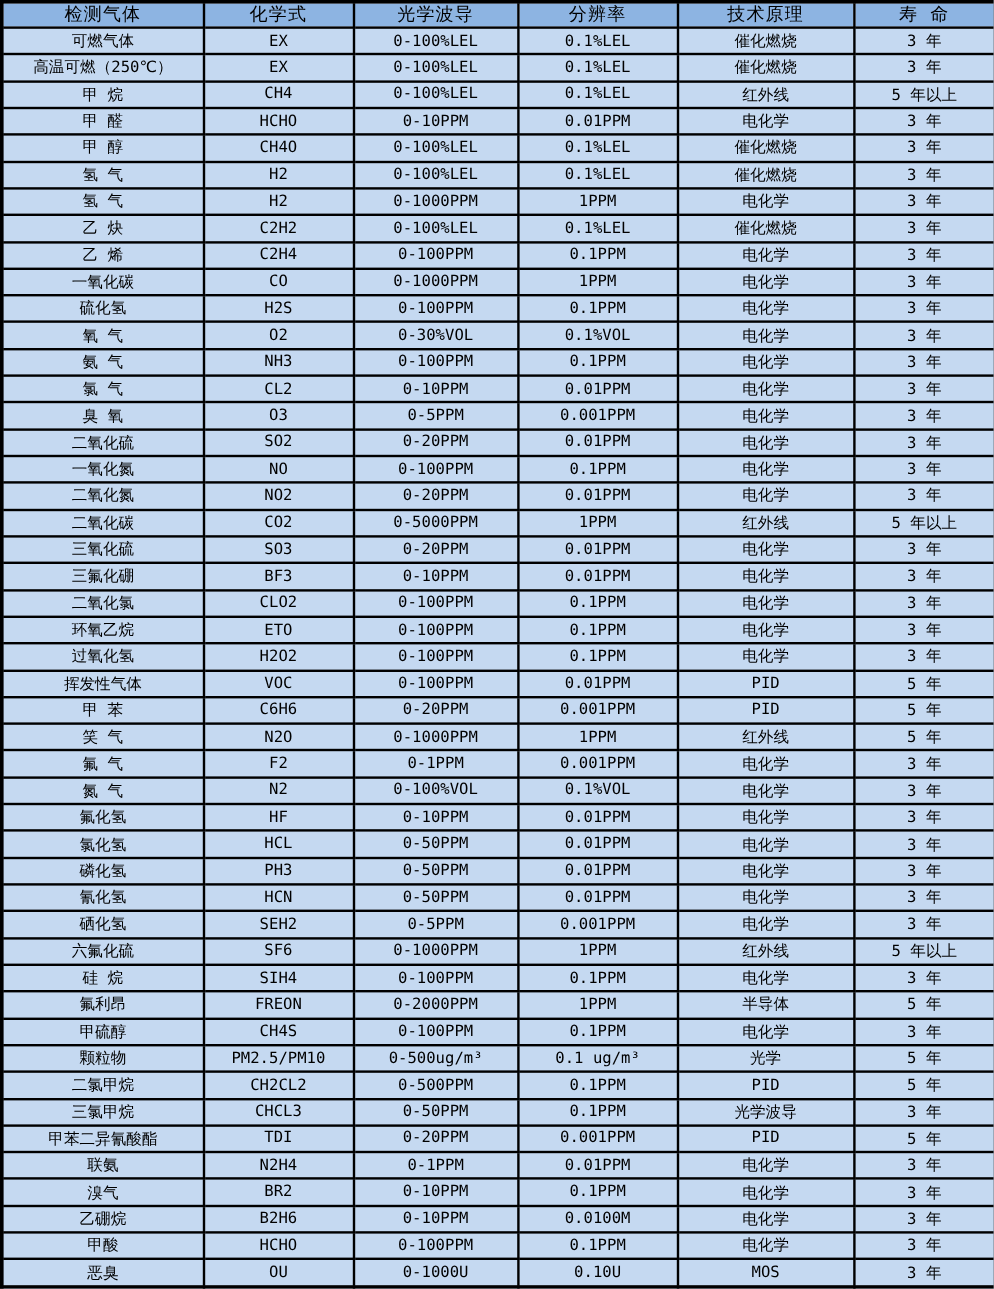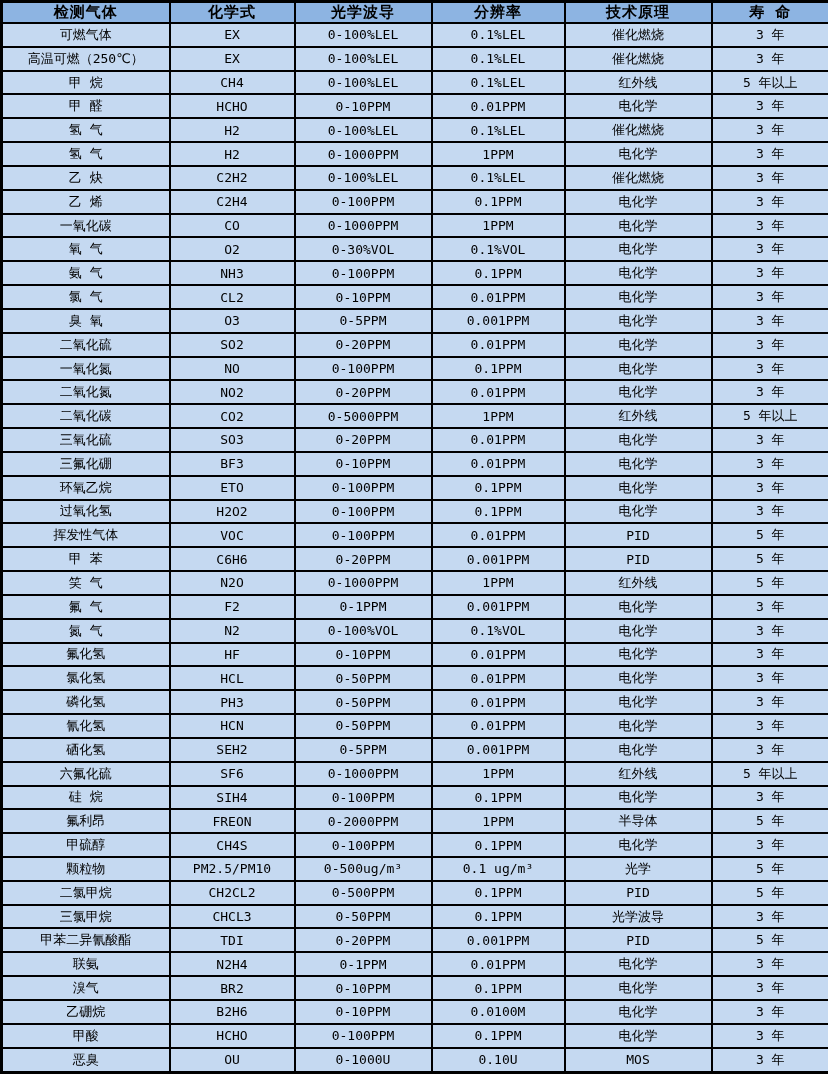--- a/index.html
+++ b/index.html
@@ -18,21 +18,21 @@
     border-collapse: collapse;
     table-layout: fixed;
     background: #c5d9f1;
     border: 3px solid #000000;
     font-family: "DejaVu Sans Mono", "DejaVu Sans", "Liberation Sans", monospace, sans-serif;
   }
   table.spec-table th {
     background: #8db4e2;
     color: #000000;
     font-size: 15px;
-    font-weight: bold;
+    font-weight: normal;
     letter-spacing: 1px;
     border: 2px solid #000000;
     text-align: center;
     vertical-align: middle;
     padding: 0;
     white-space: nowrap;
     overflow: hidden;
   }
   table.spec-table td {
     background: #c5d9f1;
@@ -96,20 +96,28 @@
         </tr>
         <tr>
           <td>甲 醛</td>
           <td>HCHO</td>
           <td>0-10PPM</td>
           <td>0.01PPM</td>
           <td>电化学</td>
           <td>3 年</td>
         </tr>
         <tr>
+          <td>甲 醇</td>
+          <td>CH4O</td>
+          <td>0-100%LEL</td>
+          <td>0.1%LEL</td>
+          <td>催化燃烧</td>
+          <td>3 年</td>
+        </tr>
+        <tr>
           <td>氢 气</td>
           <td>H2</td>
           <td>0-100%LEL</td>
           <td>0.1%LEL</td>
           <td>催化燃烧</td>
           <td>3 年</td>
         </tr>
         <tr>
           <td>氢 气</td>
           <td>H2</td>
@@ -132,20 +140,28 @@
           <td>0-100PPM</td>
           <td>0.1PPM</td>
           <td>电化学</td>
           <td>3 年</td>
         </tr>
         <tr>
           <td>一氧化碳</td>
           <td>CO</td>
           <td>0-1000PPM</td>
           <td>1PPM</td>
+          <td>电化学</td>
+          <td>3 年</td>
+        </tr>
+        <tr>
+          <td>硫化氢</td>
+          <td>H2S</td>
+          <td>0-100PPM</td>
+          <td>0.1PPM</td>
           <td>电化学</td>
           <td>3 年</td>
         </tr>
         <tr>
           <td>氧 气</td>
           <td>O2</td>
           <td>0-30%VOL</td>
           <td>0.1%VOL</td>
           <td>电化学</td>
           <td>3 年</td>
@@ -212,20 +228,28 @@
           <td>0-20PPM</td>
           <td>0.01PPM</td>
           <td>电化学</td>
           <td>3 年</td>
         </tr>
         <tr>
           <td>三氟化硼</td>
           <td>BF3</td>
           <td>0-10PPM</td>
           <td>0.01PPM</td>
+          <td>电化学</td>
+          <td>3 年</td>
+        </tr>
+        <tr>
+          <td>二氧化氯</td>
+          <td>CLO2</td>
+          <td>0-100PPM</td>
+          <td>0.1PPM</td>
           <td>电化学</td>
           <td>3 年</td>
         </tr>
         <tr>
           <td>环氧乙烷</td>
           <td>ETO</td>
           <td>0-100PPM</td>
           <td>0.1PPM</td>
           <td>电化学</td>
           <td>3 年</td>

